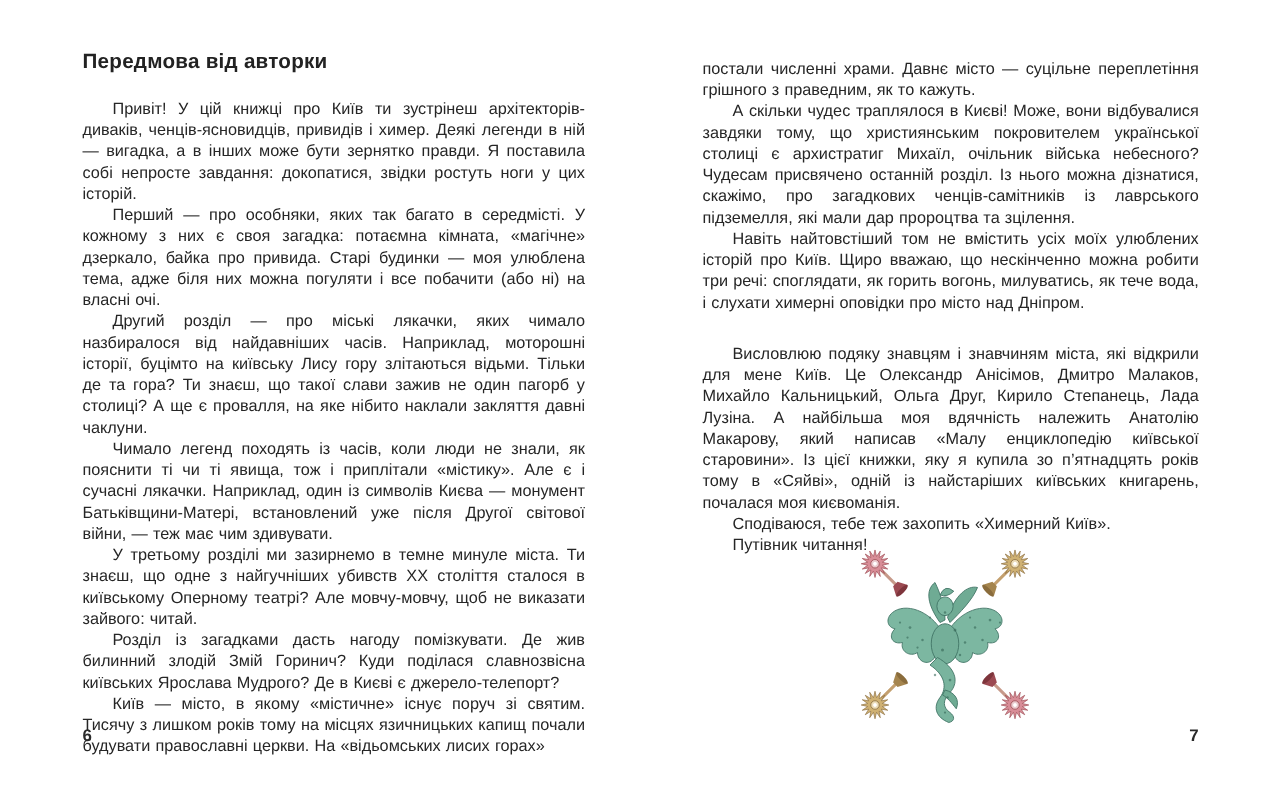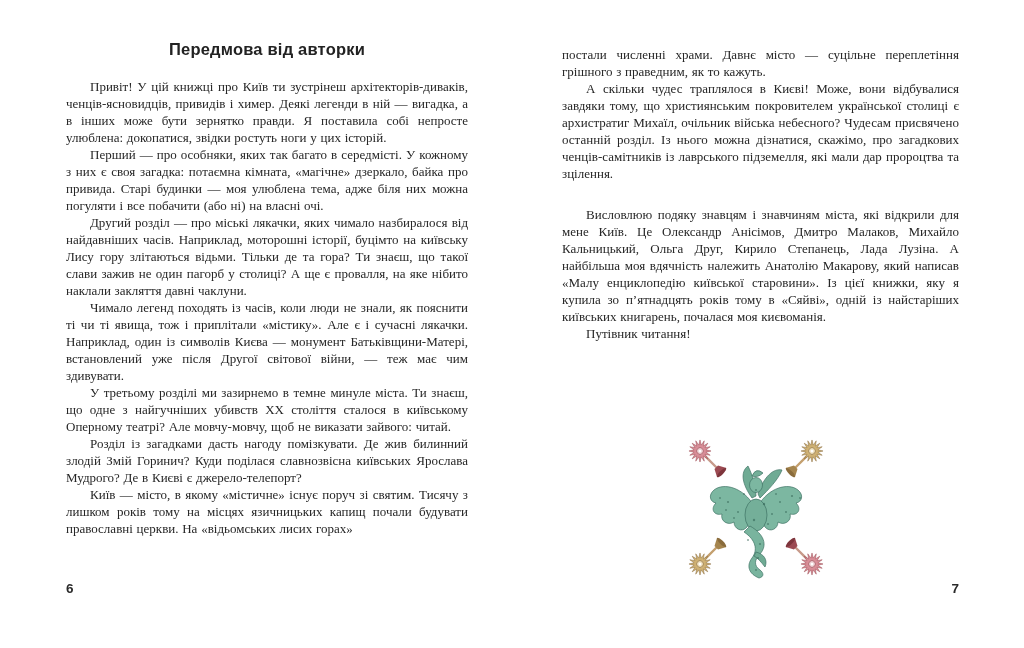--- a/index.html
+++ b/index.html
@@ -11,33 +11,31 @@
     font-family:"Liberation Sans","DejaVu Sans",sans-serif;
     color:#262626;
   }
   .spread{position:absolute;inset:0;}
   .page-col{position:absolute;top:0;}
   .col-left{left:66px;top:40px;width:402px;}
   .col-right{left:562px;top:46px;width:397px;}
   h1.book-title{
     font-size:16.5px;
     font-weight:bold;
-    text-align:center;
     margin:0 0 19px 0;
     letter-spacing:.2px;
     color:#222;
   }
   p.book-par{
     margin:0;
     font-size:13px;
     line-height:17px;
     text-align:justify;
     text-indent:24px;
     word-spacing:.5px;
-    font-family:Liberation Serif, serif;
   }
   p.no-indent{text-indent:0;}
   p.gap-before{margin-top:24px;}
   .page-num{
     position:absolute;
     top:581px;
     font-size:13.5px;
     font-weight:600;
     color:#2a2a2a;
   }
@@ -51,34 +49,36 @@
   .spur-pink{--wheel:#d88d97;--wheelstroke:#9c4a52;--bell:#9c4a52;--bellrim:#7e353c;--stem:#c79a8a;--hub:#eac9cd;}
   .spur-tan {--wheel:#cfb173;--wheelstroke:#8a6c3c;--bell:#a5854e;--bellrim:#8a6c3c;--stem:#c4a06f;--hub:#ecdcb8;}
 </style>
 </head>
 <body>
 
 <div class="spread">
 
   <div class="page-col col-left">
     <h1 class="book-title">Передмова від авторки</h1>
-    <p class="book-par">Привіт! У цій книжці про Київ ти зустрінеш архітекторів-диваків, ченців-ясновидців, привидів і химер. Деякі легенди в ній — вигадка, а в інших може бути зернятко правди. Я поставила собі непросте улюблена: докопатися, звідки ростуть ноги у цих історій.</p>
+    <p class="book-par">Привіт! У цій книжці про Київ ти зустрінеш архітекторів-диваків, ченців-ясновидців, привидів і химер. Деякі легенди в ній — вигадка, а в інших може бути зернятко правди. Я поставила собі непросте завдання: докопатися, звідки ростуть ноги у цих історій.</p>
     <p class="book-par">Перший — про особняки, яких так багато в середмісті. У кожному з них є своя загадка: потаємна кімната, «магічне» дзеркало, байка про привида. Старі будинки — моя улюблена тема, адже біля них можна погуляти і все побачити (або ні) на власні очі.</p>
     <p class="book-par">Другий розділ — про міські лякачки, яких чимало назбиралося від найдавніших часів. Наприклад, моторошні історії, буцімто на київську Лису гору злітаються відьми. Тільки де та гора? Ти знаєш, що такої слави зажив не один пагорб у столиці? А ще є провалля, на яке нібито наклали закляття давні чаклуни.</p>
     <p class="book-par">Чимало легенд походять із часів, коли люди не знали, як пояснити ті чи ті явища, тож і приплітали «містику». Але є і сучасні лякачки. Наприклад, один із символів Києва — монумент Батьківщини-Матері, встановлений уже після Другої світової війни, — теж має чим здивувати.</p>
     <p class="book-par">У третьому розділі ми зазирнемо в темне минуле міста. Ти знаєш, що одне з найгучніших убивств ХХ століття сталося в київському Оперному театрі? Але мовчу-мовчу, щоб не виказати зайвого: читай.</p>
     <p class="book-par">Розділ із загадками дасть нагоду помізкувати. Де жив билинний злодій Змій Горинич? Куди поділася славнозвісна київських Ярослава Мудрого? Де в Києві є джерело-телепорт?</p>
     <p class="book-par">Київ — місто, в якому «містичне» існує поруч зі святим. Тисячу з лишком років тому на місцях язичницьких капищ почали будувати православні церкви. На «відьомських лисих горах»</p>
   </div>
   <div class="page-num page-num-left">6</div>
 
   <div class="page-col col-right">
     <p class="book-par no-indent">постали численні храми. Давнє місто — суцільне переплетіння грішного з праведним, як то кажуть.</p>
     <p class="book-par">А скільки чудес траплялося в Києві! Може, вони відбувалися завдяки тому, що християнським покровителем української столиці є архистратиг Михаїл, очільник війська небесного? Чудесам присвячено останній розділ. Із нього можна дізнатися, скажімо, про загадкових ченців-самітників із лаврського підземелля, які мали дар пророцтва та зцілення.</p>
+    <p class="book-par">Навіть найтовстіший том не вмістить усіх моїх улюблених історій про Київ. Щиро вважаю, що нескінченно можна робити три речі: споглядати, як горить вогонь, милуватись, як тече вода, і слухати химерні оповідки про місто над Дніпром.</p>
     <p class="book-par gap-before">Висловлюю подяку знавцям і знавчиням міста, які відкрили для мене Київ. Це Олександр Анісімов, Дмитро Малаков, Михайло Кальницький, Ольга Друг, Кирило Степанець, Лада Лузіна. А найбільша моя вдячність належить Анатолію Макарову, який написав «Малу енциклопедію київської старовини». Із цієї книжки, яку я купила зо п’ятнадцять років тому в «Сяйві», одній із найстаріших київських книгарень, почалася моя києвоманія.</p>
+    <p class="book-par">Сподіваюся, тебе теж захопить «Химерний Київ».</p>
     <p class="book-par">Путівник читання!</p>
   </div>
   <div class="page-num page-num-right">7</div>
 
   <svg class="illustration" viewBox="0 0 180 175" aria-hidden="true">
     <defs>
       <g id="spur">
         <line x1="8" y1="0" x2="23" y2="0" stroke="var(--stem)" stroke-width="2.4" stroke-linecap="round"></line>
         <path d="M23,-2.5 L30,-6.2 L30,6.2 L23,2.5 Z" fill="var(--bell)"></path>
         <ellipse cx="30.5" cy="0" rx="1.9" ry="6.4" fill="var(--bellrim)"></ellipse>

